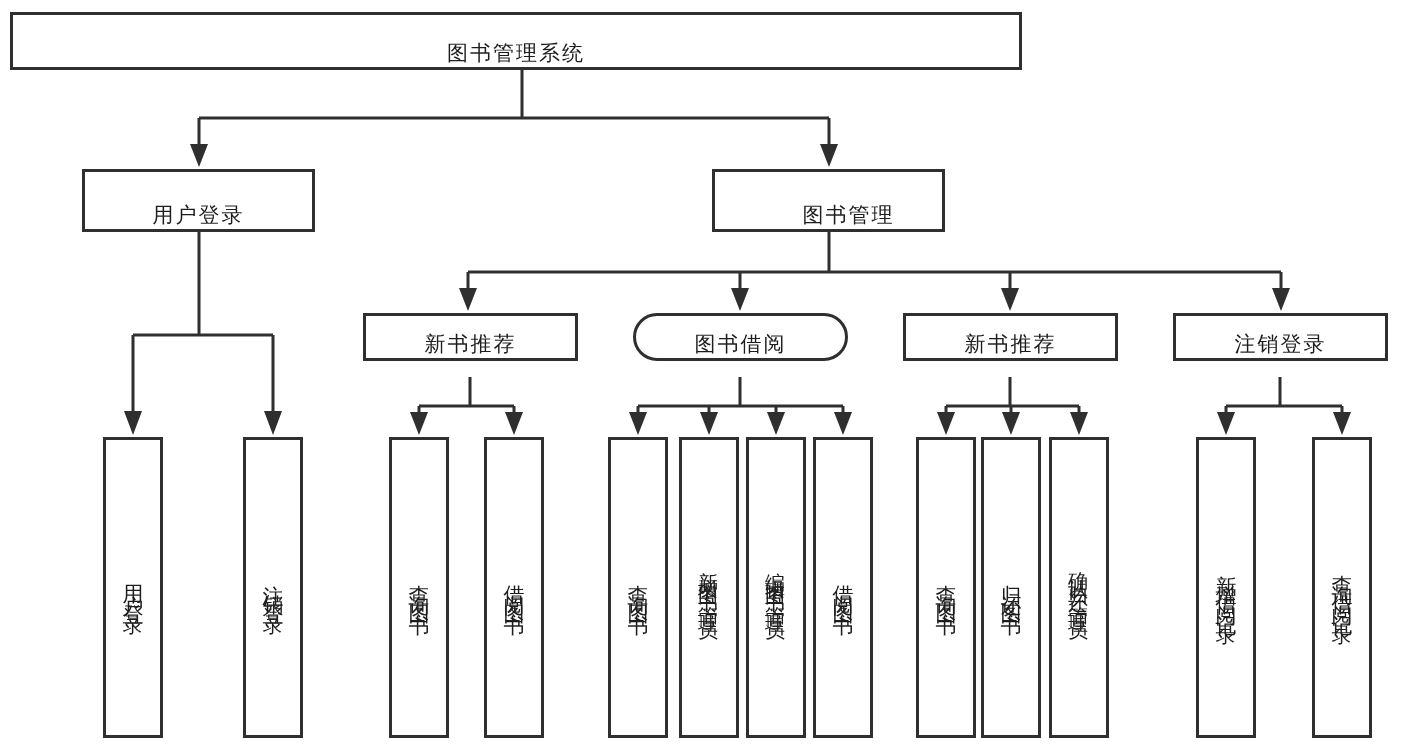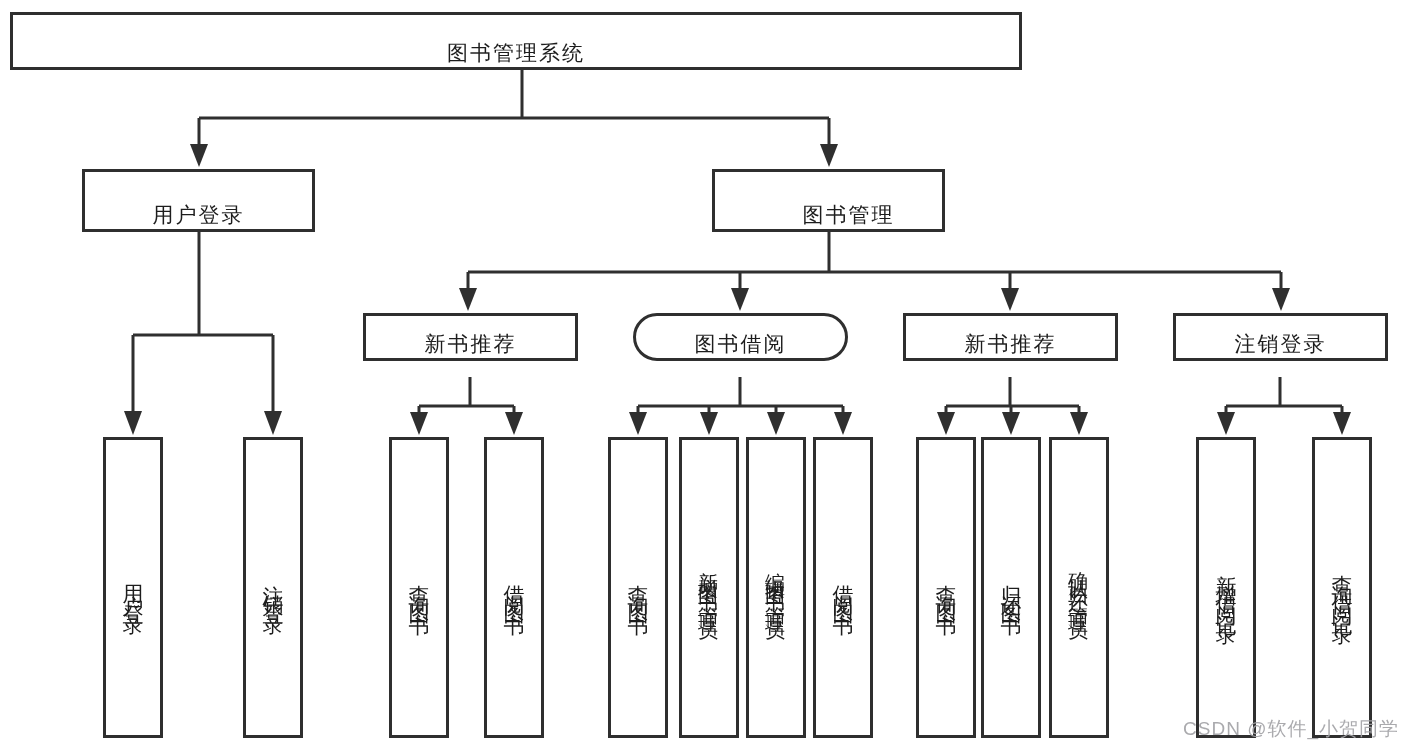--- a/index.html
+++ b/index.html
@@ -172,14 +172,13 @@
     <span class="vtext">确认归还（管理员）</span>
   </div>
 
   <div class="leaf" style="left:1196px;">
     <span class="vtext">新增借阅记录</span>
   </div>
   <div class="leaf" style="left:1312px;">
     <span class="vtext">查询借阅记录</span>
   </div>
 
-  <div class="watermark">CSDN @软件_小贺同学</div>
 </div>
 
 </body></html>

